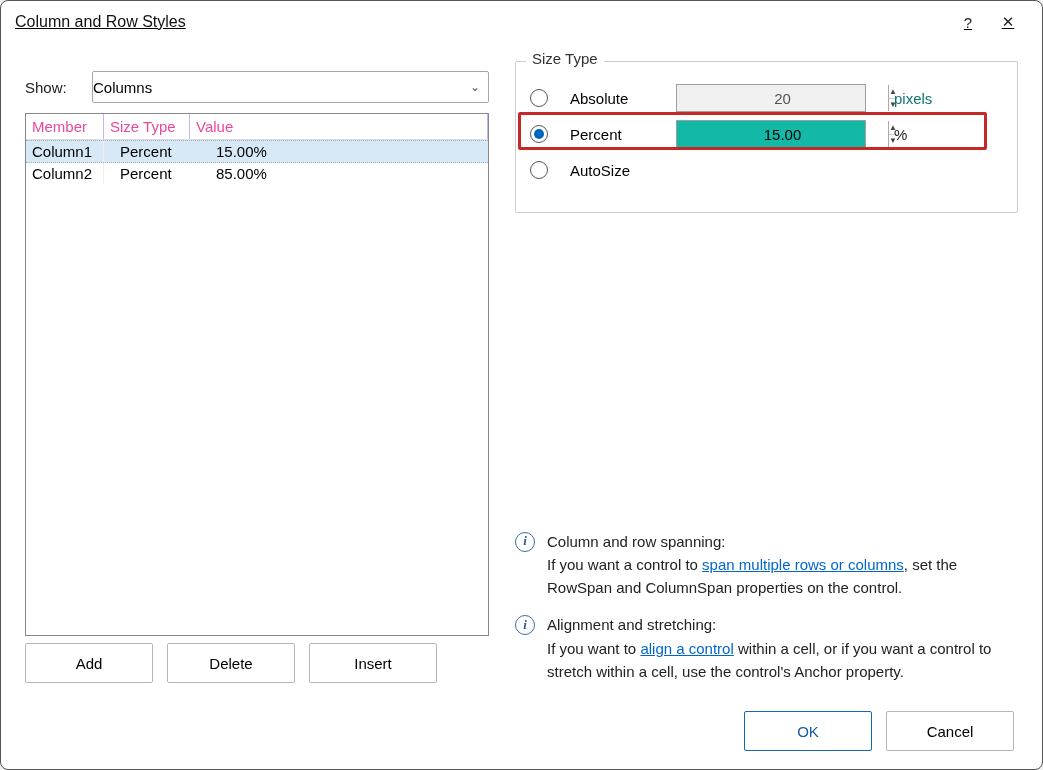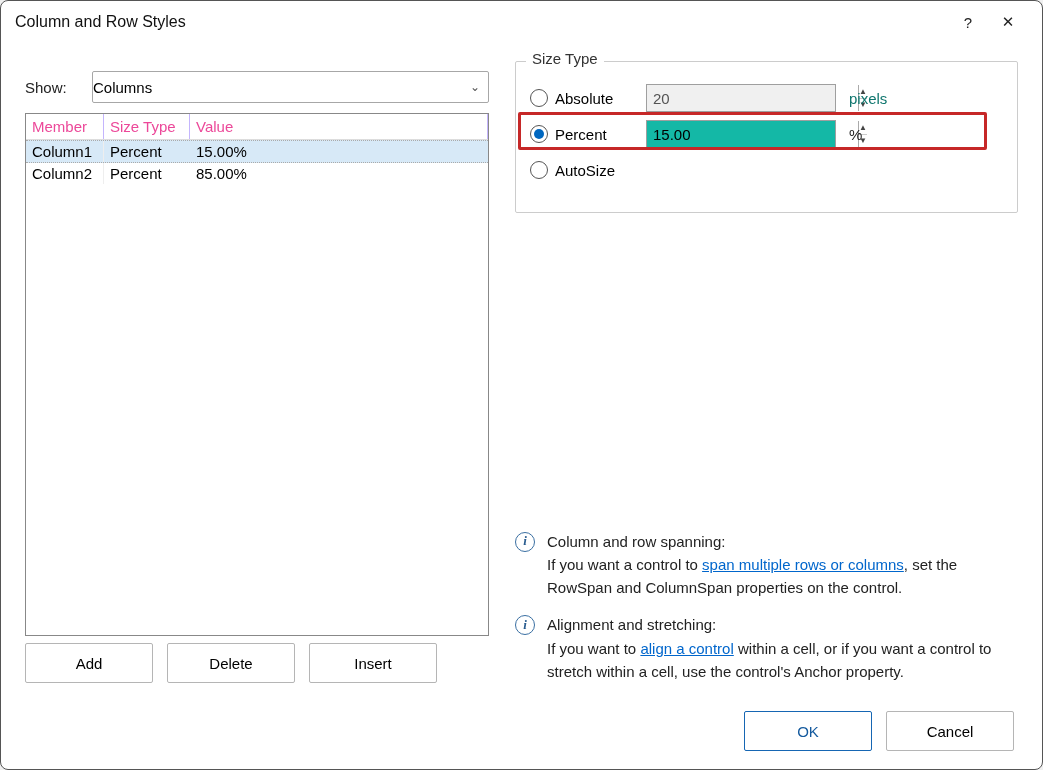--- a/index.html
+++ b/index.html
@@ -7,21 +7,21 @@
     .window {
       width: 1043px; height: 770px;
       background: #ffffff;
       border: 1px solid #555;
       border-radius: 8px;
       position: relative;
       overflow: hidden;
     }
     .titlebar {
       display: flex; align-items: center;
-      height: 42px; padding: 0 14px;
+      height: 42px; padding: 0 14px; text-decoration: underline;
     }
     .title { flex: 1; font-size: 16px; color: #111; }
     .tb-btn { width: 40px; height: 32px; display:flex; align-items:center; justify-content:center; color:#222; cursor: default; }
     .content { display: flex; padding: 10px 24px 0 24px; gap: 26px; height: 640px; }
     .left { width: 464px; display:flex; flex-direction:column; }
     .right { flex:1; display:flex; flex-direction:column; }
     .show-row { display:flex; align-items:center; gap:12px; margin: 18px 0 10px 0; }
     .show-label { width: 55px; color:#222; }
     .dropdown {
       flex:1; border:1px solid #a7a7a7; height: 32px;
@@ -30,47 +30,47 @@
     }
     .chev { position:absolute; right:8px; top:50%; transform:translateY(-50%); color:#555; font-size: 12px;}
     .grid {
       border:1px solid #888; background:#fff; flex:1;
     }
     .ghead { display:flex; border-bottom: 1px solid #ddd; }
     .gh { padding: 4px 6px; border-right: 1px solid #c4b5fd; color:#ec4899;}
     .gh.m { width: 78px; }
     .gh.s { width: 86px; }
     .gh.v { flex:1; }
-    .grow { display:flex;}
+    .grow { display:flex;gap:10px;}
     .grow.sel { background: #d7e9f7; border-top:1px dotted #aaa; border-bottom:1px dotted #aaa; }
     .gc { padding: 2px 6px;}
     .gc.m { width: 78px; border-right:1px solid #eee;}
     .gc.s { width: 86px;}
     .gc.v { flex:1;}
     .left-btns { display:flex; gap:14px; margin-top: 7px; }
     .btn { border:1px solid #b5b5b5; background:#fff; height:40px; display:flex; align-items:center; justify-content:center; cursor:default; border-radius:2px;}
     .btn.small { width: 128px; }
     .btn.med { width: 128px; }
     .group {
       border:1px solid #ccc; border-radius:2px;
       padding: 18px 14px 24px 14px;
       position:relative;
       margin-top: 8px;
     }
     .group-title { position:absolute; top:-12px; left:10px; background:#fff; padding: 0 6px; color:#333; }
-    .radrow { display:flex; align-items:center; height:36px; gap:7px; position:relative; }
+    .radrow { display:flex; align-items:center; height:36px; gap:22px; position:relative; }
     .radio { width:18px; height:18px; border:1px solid #555; border-radius:50%; display:inline-flex; align-items:center; justify-content:center; }
     .radio.checked::after{ content:""; width:10px; height:10px; background:#0067c0; border-radius:50%;}
     .radlabel { width: 84px; }
     .spin {
       display:flex; align-items:center; border:1px solid #9f9f9f; height: 28px; width:190px;
       background:#14b8a6;
     }
     .spin.disabled { background:#f0f0f0; color:#888;}
-    .spin input { border:none; outline:none; text-align:left; flex:1; padding: 0 6px; background:transparent; font-size:15px;}
+    .spin input { border:none; outline:none; text-align:center; flex:1; padding: 0 6px; background:transparent; font-size:15px;}
     .spinbtns { width:18px; height:100%; border-left:1px solid #aaa; display:flex; flex-direction:column;}
     .sbtn { flex:1; display:flex; align-items:center; justify-content:center; font-size:8px; color:#444; border-bottom:1px solid #ccc;}
     .sbtn:last-child{border-bottom:none;}
     .unit { color:#222; margin-left:6px; }
     .unit.dis { color:#0f766e;}
     .info { display:flex; gap:12px; margin-top: 14px; line-height: 1.55; color:#222;}
     .infoicon { width:20px; height:20px; border:1px solid #3a6fa2; color:#2a5d90; border-radius:50%; display:flex; align-items:center; justify-content:center; font-style:italic; font-weight:bold; font-family: Georgia, serif; font-size:13px; flex-shrink:0; margin-top:2px;}
     a.link { color:#0066cc; text-decoration: underline; }
     .spacer { flex:1; }
     .footer { position:absolute; bottom:18px; right:28px; display:flex; gap:14px;}

